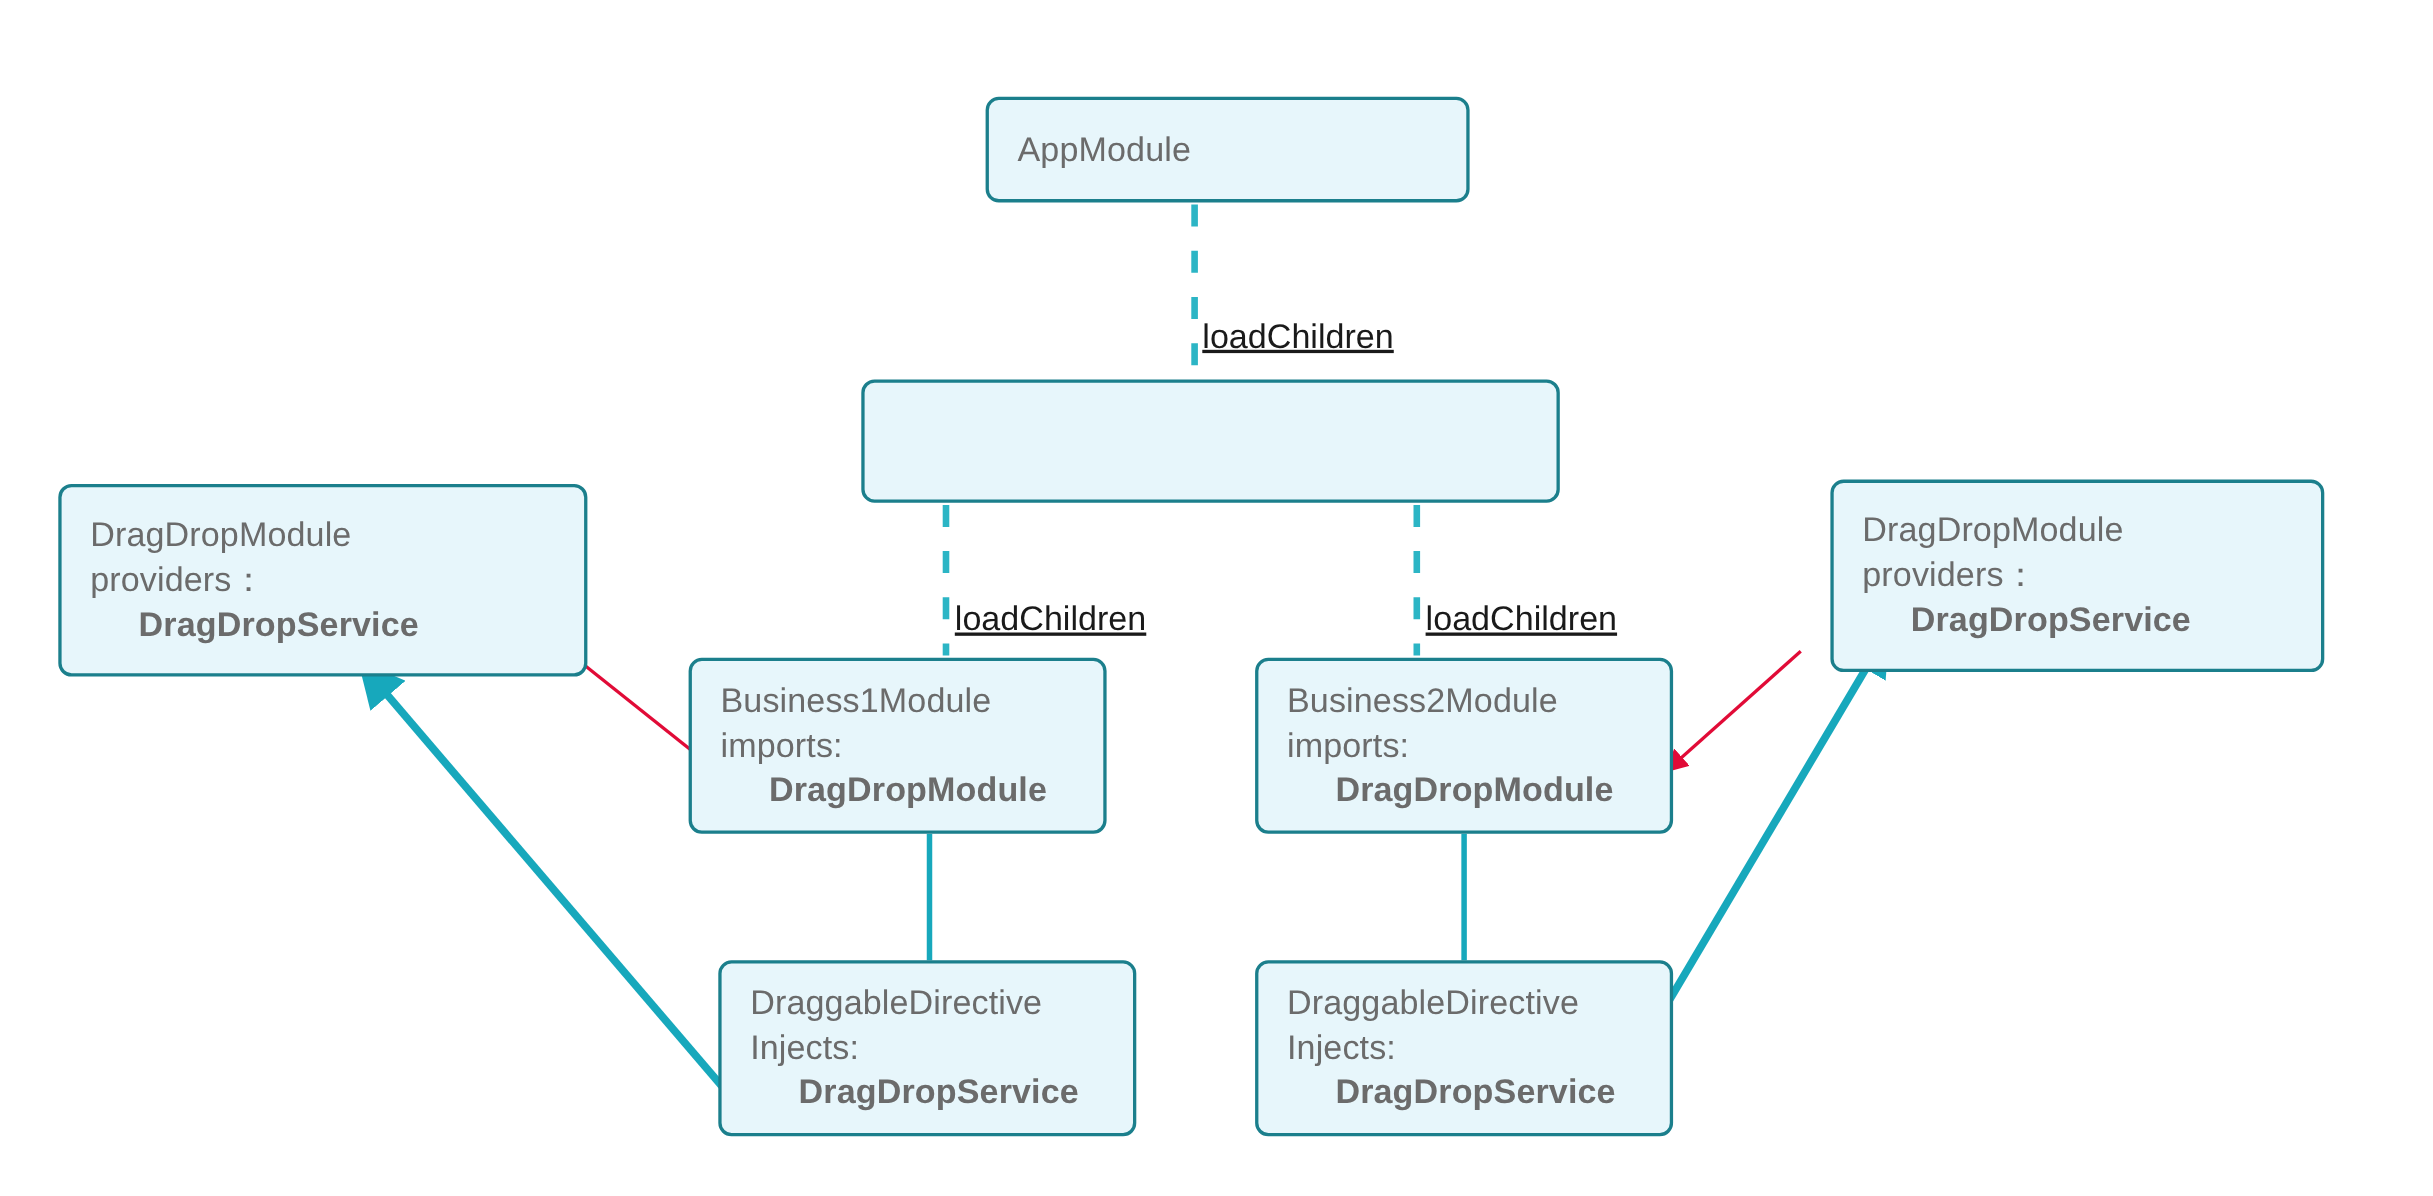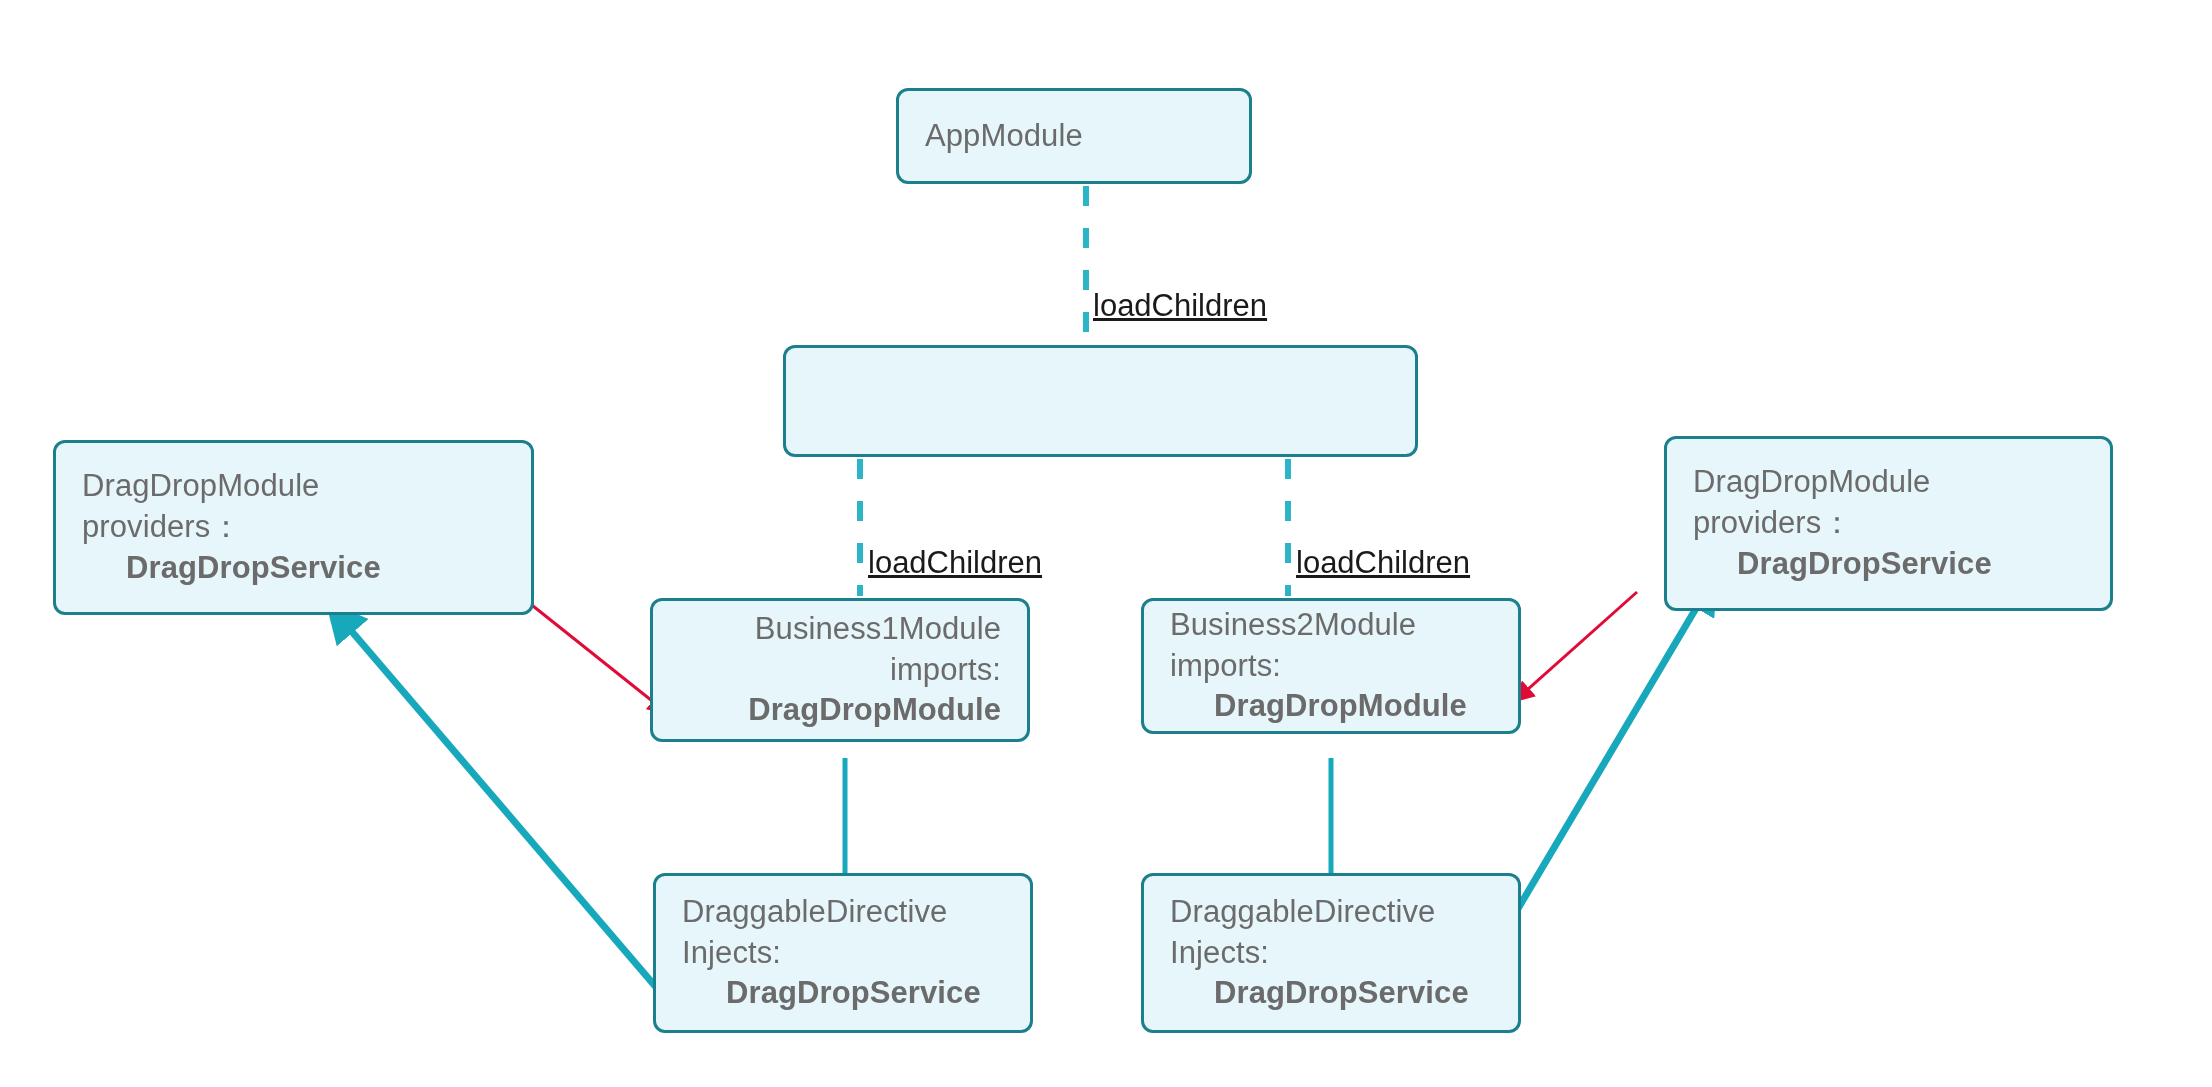--- a/index.html
+++ b/index.html
@@ -85,47 +85,47 @@
 
     <line x1="528" y1="602" x2="666" y2="712" stroke="#e10b37" stroke-width="3" marker-end="url(#arrow-red)"></line>
 
     <line x1="1637" y1="592" x2="1516" y2="700" stroke="#e10b37" stroke-width="3" marker-end="url(#arrow-red)"></line>
 
     <line x1="661" y1="993" x2="330" y2="606" stroke="#17a8bc" stroke-width="7" marker-end="url(#arrow-teal)"></line>
 
     <line x1="1462" y1="1003" x2="1714" y2="578" stroke="#17a8bc" stroke-width="7" marker-end="url(#arrow-teal)"></line>
   </svg>
 
-  <div class="node" style="left:896px; top:88px; width:356px; height:96px;">
+  <div class="node" style="left:896px; top:88px; width:440px; height:96px;">
     <span class="line">AppModule</span>
   </div>
 
   <div class="node" style="left:783px; top:345px; width:635px; height:112px;">
     <span class="line"></span>
   </div>
 
   <div class="node" style="left:53px; top:440px; width:481px; height:175px;">
     <span class="line">DragDropModule</span>
     <span class="line">providers：</span>
     <span class="line indent">DragDropService</span>
   </div>
 
   <div class="node" style="left:1664px; top:436px; width:449px; height:175px;">
     <span class="line">DragDropModule</span>
     <span class="line">providers：</span>
     <span class="line indent">DragDropService</span>
   </div>
 
-  <div class="node" style="left:650px; top:598px; width:380px; height:144px;align-items:flex-end;">
+  <div class="node" style="left:626px; top:598px; width:380px; height:160px;">
     <span class="line">Business1Module</span>
     <span class="line">imports:</span>
     <span class="line indent">DragDropModule</span>
   </div>
 
-  <div class="node" style="left:1141px; top:598px; width:380px; height:136px;">
+  <div class="node" style="left:1141px; top:598px; width:380px; height:160px;">
     <span class="line">Business2Module</span>
     <span class="line">imports:</span>
     <span class="line indent">DragDropModule</span>
   </div>
 
   <div class="node" style="left:653px; top:873px; width:380px; height:160px;">
     <span class="line">DraggableDirective</span>
     <span class="line">Injects:</span>
     <span class="line indent">DragDropService</span>
   </div>

